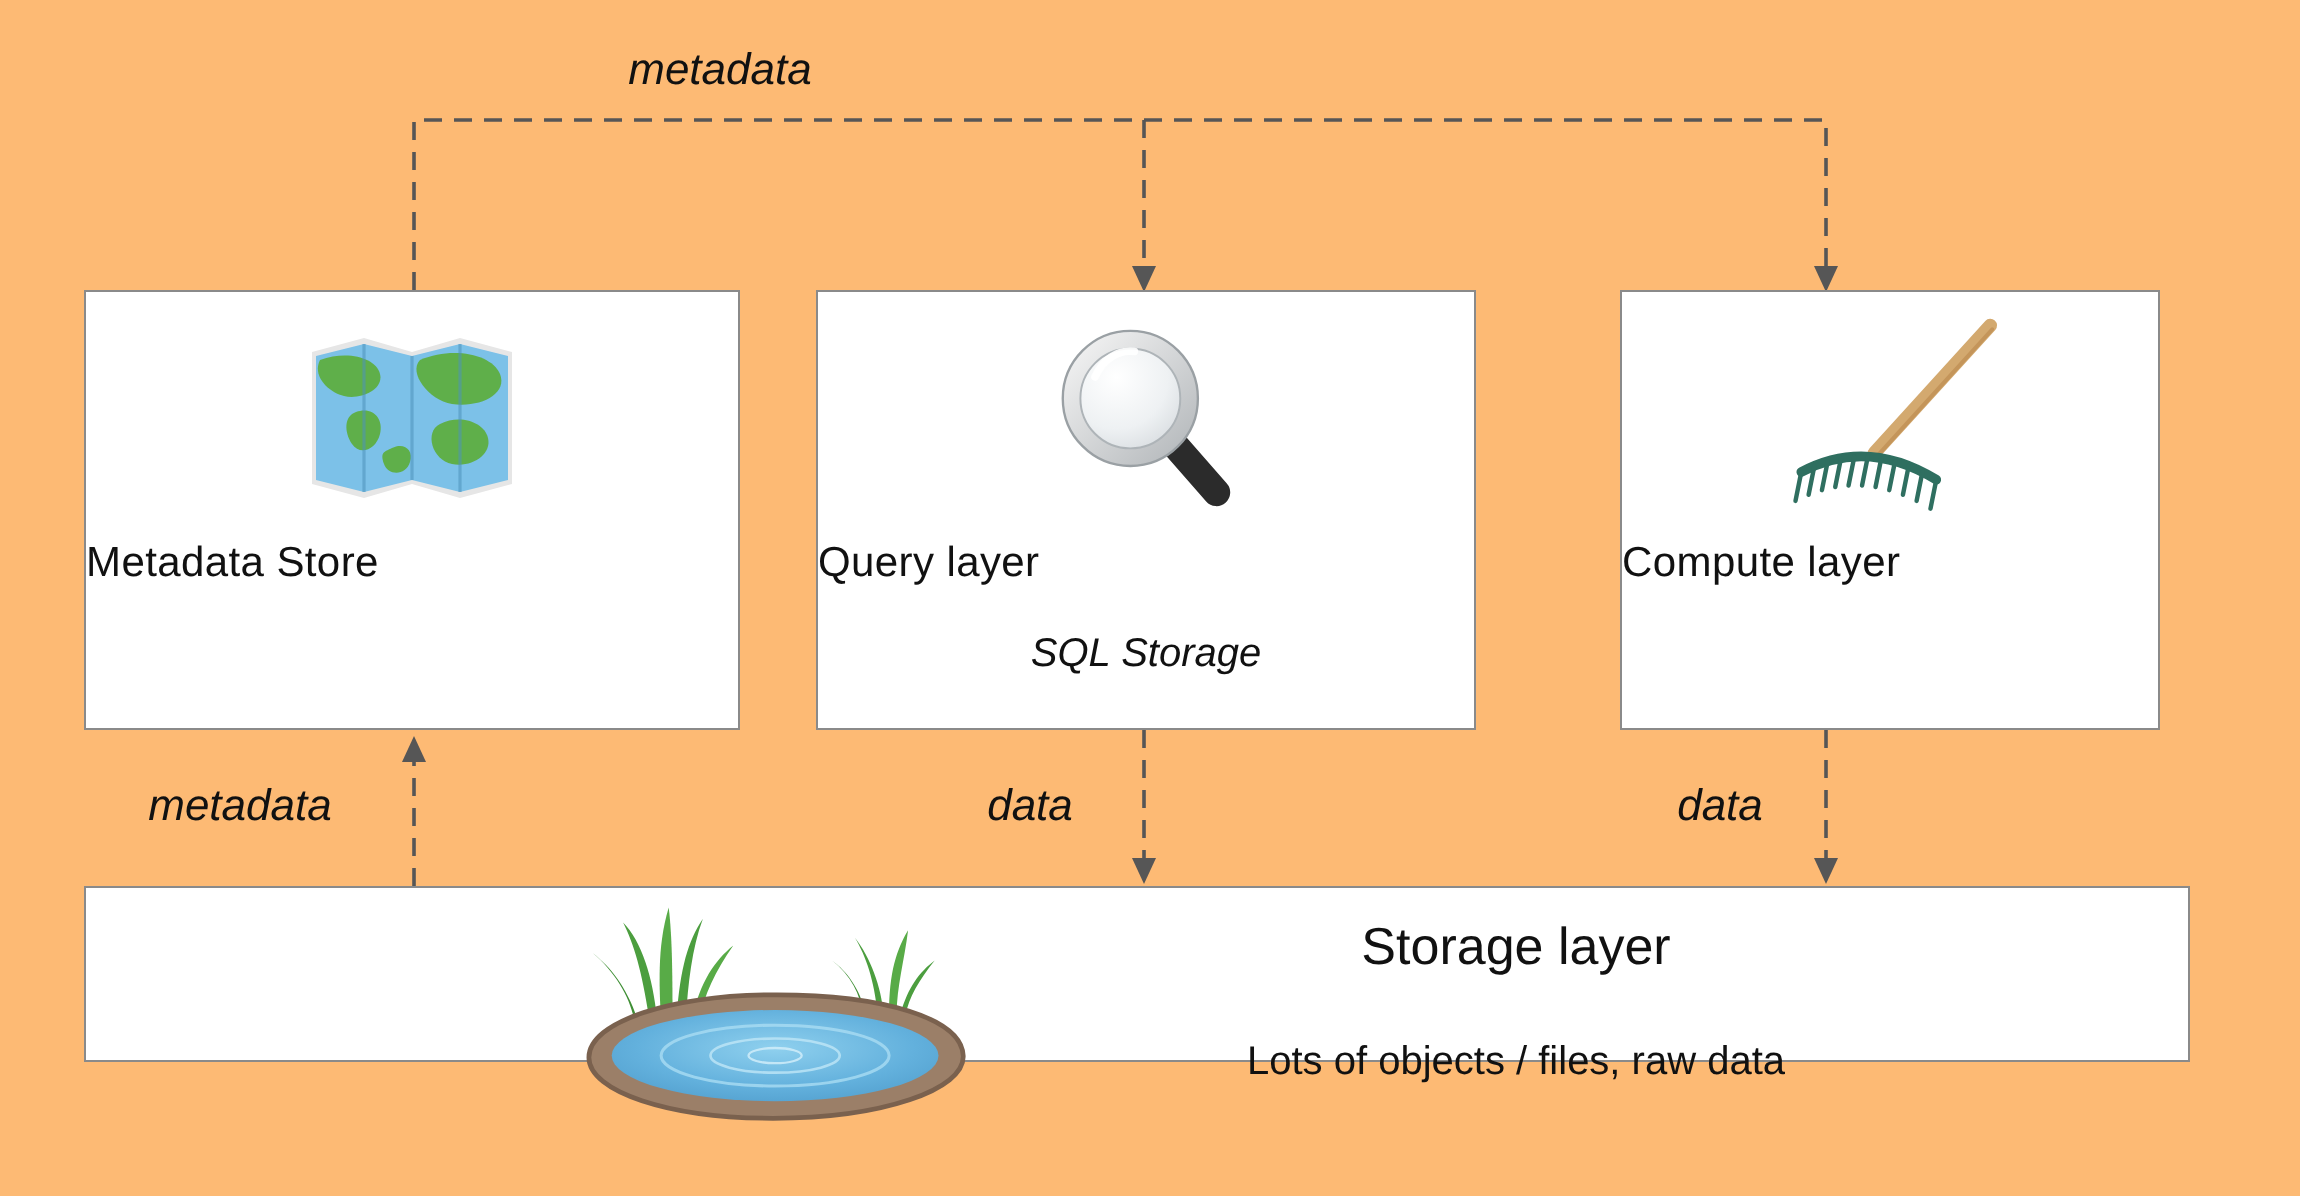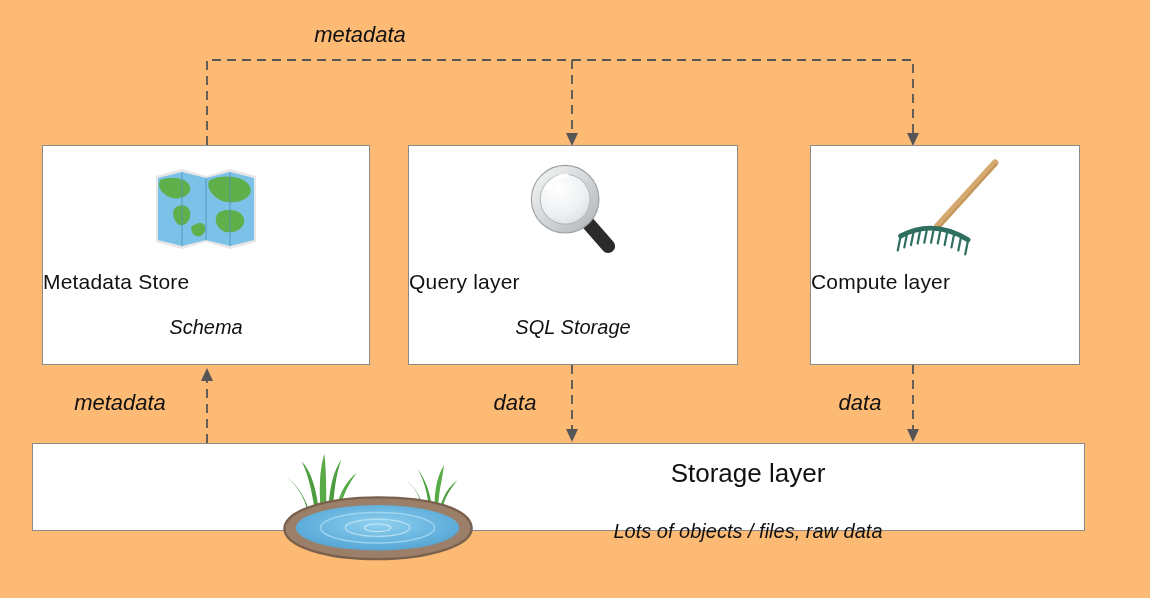--- a/index.html
+++ b/index.html
@@ -4,31 +4,31 @@
 <style>
   * { margin:0; padding:0; box-sizing:border-box; }
   html,body { background:#ffffff; }
   body { font-family:"Liberation Sans","DejaVu Sans",sans-serif; color:#111; }
   .canvas { position:relative; width:1150px; height:598px; background:#fdba74; overflow:hidden; }
   .connectors { position:absolute; left:0; top:0; width:1150px; height:598px; }
   .box { position:absolute; border:1.6px solid #8a8a8a; background:#ffffff; }
   #metadata-store-box { left:42px;  top:145px; width:328px;  height:220px; }
   #query-layer-box    { left:408px; top:145px; width:330px;  height:220px; }
   #compute-layer-box  { left:765px; top:145px; width:270px;  height:220px;margin-left:45px; }
-  #storage-layer-box  { left:32px;  top:443px; width:1053px; height:88px; }
+  #storage-layer-box  { left:42px;  top:443px; width:1053px; height:88px; }
   .icon-wrap { position:absolute; left:0; right:0; top:8px; height:110px;
                display:flex; align-items:center; justify-content:center; }
   .box-title    { position:absolute; left:0; right:0; top:124px; text-align:left;
                   font-size:21px; letter-spacing:0.2px; }
   .box-subtitle { position:absolute; left:0; right:0; top:170px; text-align:center;
                   font-size:20px; font-style:italic; }
   .storage-title    { position:absolute; left:380px; width:670px; top:14px;
                       text-align:center; font-size:26px; }
   .storage-subtitle { position:absolute; left:380px; width:670px; top:76px;
-                      text-align:center; font-size:20px; font-style:italic; }
+                      text-align:center; font-size:20px; }
   .pond-wrap { position:absolute; left:243px; top:4px; width:205px; height:114px; }
   .edge-label { position:absolute; font-size:22px; font-style:italic; text-align:center; }
   #lbl-top-metadata  { left:295px; top:22px;  width:130px; }
   #lbl-left-metadata { left:55px;  top:390px; width:130px; }
   #lbl-query-data    { left:455px; top:390px; width:120px; }
   #lbl-compute-data  { left:800px; top:390px; width:120px; }
   .dash { stroke:#565656; stroke-width:1.8; fill:none; stroke-dasharray:9 6; }
   .head { fill:#565656; stroke:none; }
 </style>
 </head>
@@ -76,21 +76,20 @@
           <path d="M42,58 C48,55 53,59 51,65 C49,72 40,72 38,66 C36,60 38,60 42,58 Z"></path>
         </g>
         <g stroke="#4d93bb" stroke-width="1.6" opacity="0.55">
           <line x1="28" y1="6" x2="28" y2="80"></line>
           <line x1="52" y1="12" x2="52" y2="74"></line>
           <line x1="76" y1="6" x2="76" y2="80"></line>
         </g>
       </svg>
     </div>
     <div class="box-title">Metadata Store</div>
-    <div class="box-subtitle">Schema</div>
   </div>
 
   <div class="box" id="query-layer-box">
     <div class="icon-wrap">
       <svg viewBox="0 0 96 96" width="94" height="94" xmlns="http://www.w3.org/2000/svg">
         <defs>
           <radialGradient id="lensGrad" cx="38%" cy="32%" r="80%">
             <stop offset="0%" stop-color="#ffffff"></stop>
             <stop offset="55%" stop-color="#eef1f3"></stop>
             <stop offset="100%" stop-color="#cfd4d8"></stop>

